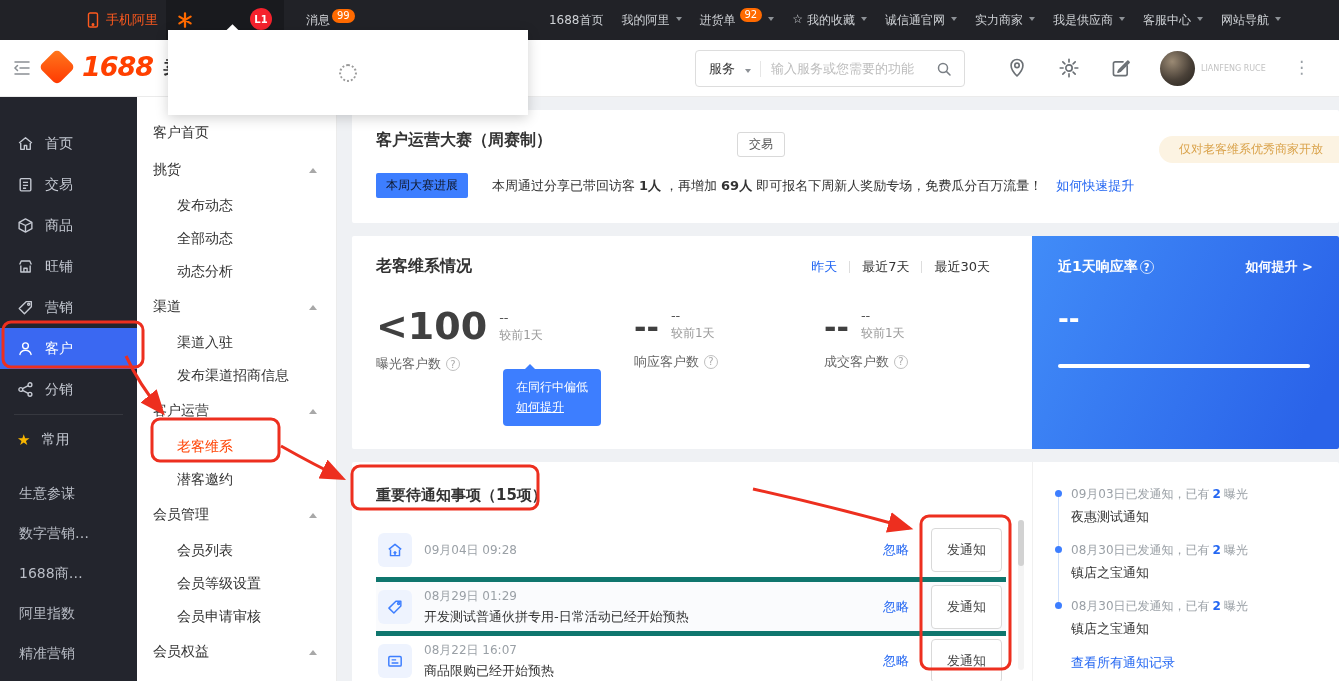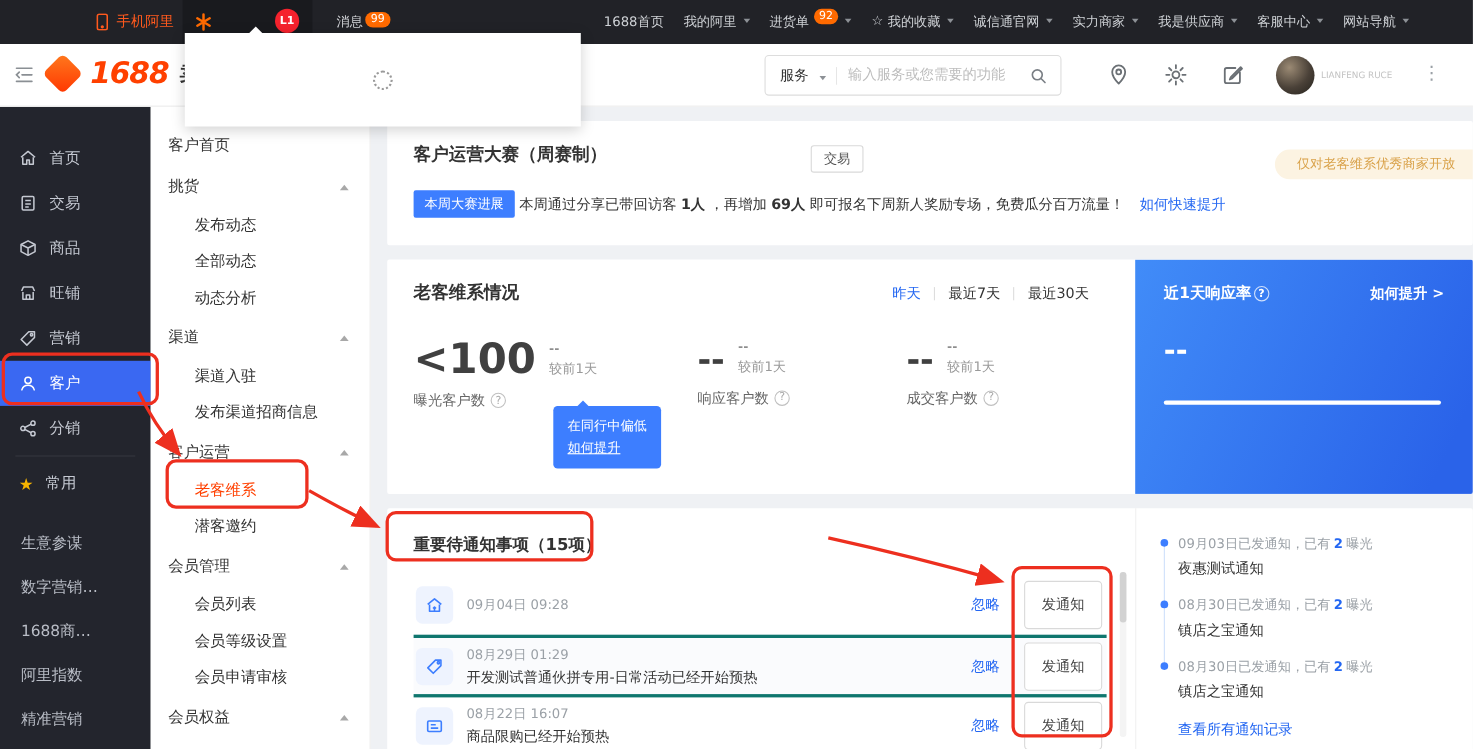--- a/index.html
+++ b/index.html
@@ -5,21 +5,21 @@
 *{margin:0;padding:0;box-sizing:border-box}
 html,body{width:1339px;height:681px}
 body{position:relative;overflow:hidden;font-family:"DejaVu Sans","Liberation Sans",sans-serif;background:#fff;color:#333}
 svg{display:block}
 
 
 .topbar{position:absolute;left:0;top:0;width:1339px;height:40px;background:#212227;display:flex;align-items:center;color:#c9ccd1;font-size:12px;z-index:10}
 .tb-mobile{display:flex;align-items:center;gap:6px;color:#ff5a1e;margin-left:86px;font-size:13px;cursor:pointer}
 .tb-trigger{position:relative;margin-left:8px;width:118px;height:40px;background:#191a1e;display:flex;align-items:center;padding:0 10px;cursor:pointer}
 .tb-l1{position:absolute;left:84px;top:8px;width:22px;height:22px;border-radius:50%;background:#f5222d;color:#fff;font-size:10px;font-weight:bold;display:flex;align-items:center;justify-content:center}
-.tb-msg{margin-left:22px;display:flex;align-items:flex-end;cursor:pointer;color:#d4d6da}
+.tb-msg{margin-left:22px;display:flex;align-items:center;cursor:pointer;color:#d4d6da}
 .tb-badge{background:#ff6a00;color:#fff;font-size:10px;line-height:1;padding:2px 5px;border-radius:7px;margin-left:2px;transform:translateY(-4px);display:inline-block}
 .tb-links{margin-left:auto;margin-right:58px;display:flex;align-items:center;gap:18px;white-space:nowrap}
 .tb-link{display:flex;align-items:flex-start;gap:2px;cursor:pointer;color:#cfd2d6}
 .caret{display:inline-block;width:0;height:0;border-left:3.5px solid transparent;border-right:3.5px solid transparent;border-top:4px solid #8d9196;margin-left:4px;margin-top:5px}
 .star-ic::before{content:"☆";font-size:12px;margin-right:2px;color:#cfd2d6}
 
 
 .header{position:absolute;left:0;top:40px;width:1339px;height:57px;background:#fff;border-bottom:1px solid #ebebeb;z-index:5}
 .hd-collapse{position:absolute;left:12px;top:19px;color:#8a8f94;cursor:pointer}
 .logo{position:absolute;left:40px;top:11px;display:flex;align-items:center;gap:8px;cursor:pointer}
@@ -61,21 +61,21 @@
 
 .main{position:absolute;left:337px;top:97px;width:1002px;height:584px;background:#eff1f4;padding:13px 0 0 15px;overflow:hidden}
 .card{background:#fff;width:987px;border-radius:2px}
 
 
 .card1{height:113px;position:relative;padding:20px 24px;margin-bottom:13px}
 .c1-title{font-size:16px;font-weight:600;color:#333}
 .trade-btn{position:absolute;left:385px;top:22px;font-size:12px;color:#555;border:1px solid #d9d9d9;border-radius:3px;padding:3px 11px;background:#fff;cursor:pointer}
 .c1-note{position:absolute;right:0;top:26px;background:#fcf3e2;color:#d9a24a;font-size:12px;padding:5px 16px 5px 20px;border-radius:14px 0 0 14px}
 .c1-row{margin-top:22px;display:flex;align-items:center;font-size:13px;color:#333;white-space:nowrap}
-.c1-badge{background:#3d7eff;color:#ffffff;font-size:12px;padding:4px 10px;border-radius:2px;margin-right:4px}
+.c1-badge{background:#3d7eff;color:#0f172a;font-size:12px;padding:4px 10px;border-radius:2px;margin-right:24px}
 .c1-strong{font-weight:700;margin:0 4px}
 .c1-link{color:#2467f2;margin-left:14px;cursor:pointer}
 
 
 .card2{height:213px;display:flex;margin-bottom:13px;overflow:hidden}
 .c2-left{flex:1;padding:20px 24px;position:relative}
 .c2-head{display:flex;justify-content:space-between;align-items:center;padding-right:18px}
 .c2-title{font-size:16px;font-weight:600;color:#333}
 .tabs{display:flex;align-items:center;gap:12px;font-size:13px;color:#333}
 .tab{cursor:pointer}
@@ -104,21 +104,21 @@
 .c2r-title{font-weight:700;display:flex;align-items:center;gap:2px}
 .c2r-link{font-size:13px;font-weight:600;cursor:pointer}
 .c2r-value{font-size:26px;font-weight:700;margin-top:28px}
 .c2r-bar{margin-top:30px;height:4px;width:252px;background:#fff;border-radius:2px}
 
 
 .card3{display:flex;min-height:232px}
 .c3-left{flex:1;padding:14px 0 0 24px;position:relative;min-width:0}
 .c3-title{font-size:15px;font-weight:600;color:#333;margin-top:10px}
 .c3-list{margin-top:18px;padding-right:26px}
-.n-row{display:flex;align-items:center;height:54px;border-top:3px solid #0f766e;padding:0 4px 0 2px}
+.n-row{display:flex;align-items:center;height:54px;border-top:5px solid #0f766e;padding:0 4px 0 2px}
 .n-row:first-child{border-top:none}
 .n-row.alt{background:#fafbfd}
 .n-ic{width:34px;height:34px;border-radius:6px;background:#eef3fe;color:#3d7eff;display:flex;align-items:center;justify-content:center;flex-shrink:0}
 .n-body{margin-left:12px;flex:1;min-width:0}
 .n-date{font-size:12px;color:#9aa0a6}
 .n-text{font-size:13px;color:#333;margin-top:3px;white-space:nowrap;overflow:hidden}
 .n-ignore{color:#2467f2;font-size:13px;margin:0 22px;cursor:pointer;flex-shrink:0}
 .n-notify{border:1px solid #d9d9d9;border-radius:4px;background:#fff;font-size:13px;color:#444;padding:12px 15px;cursor:pointer;flex-shrink:0;font-family:inherit}
 .c3-scrolltrack{position:absolute;right:8px;top:58px;width:6px;height:150px;background:#f4f4f4;border-radius:3px}
 .c3-thumb{width:6px;height:46px;background:#d2d2d2;border-radius:3px;cursor:pointer}

